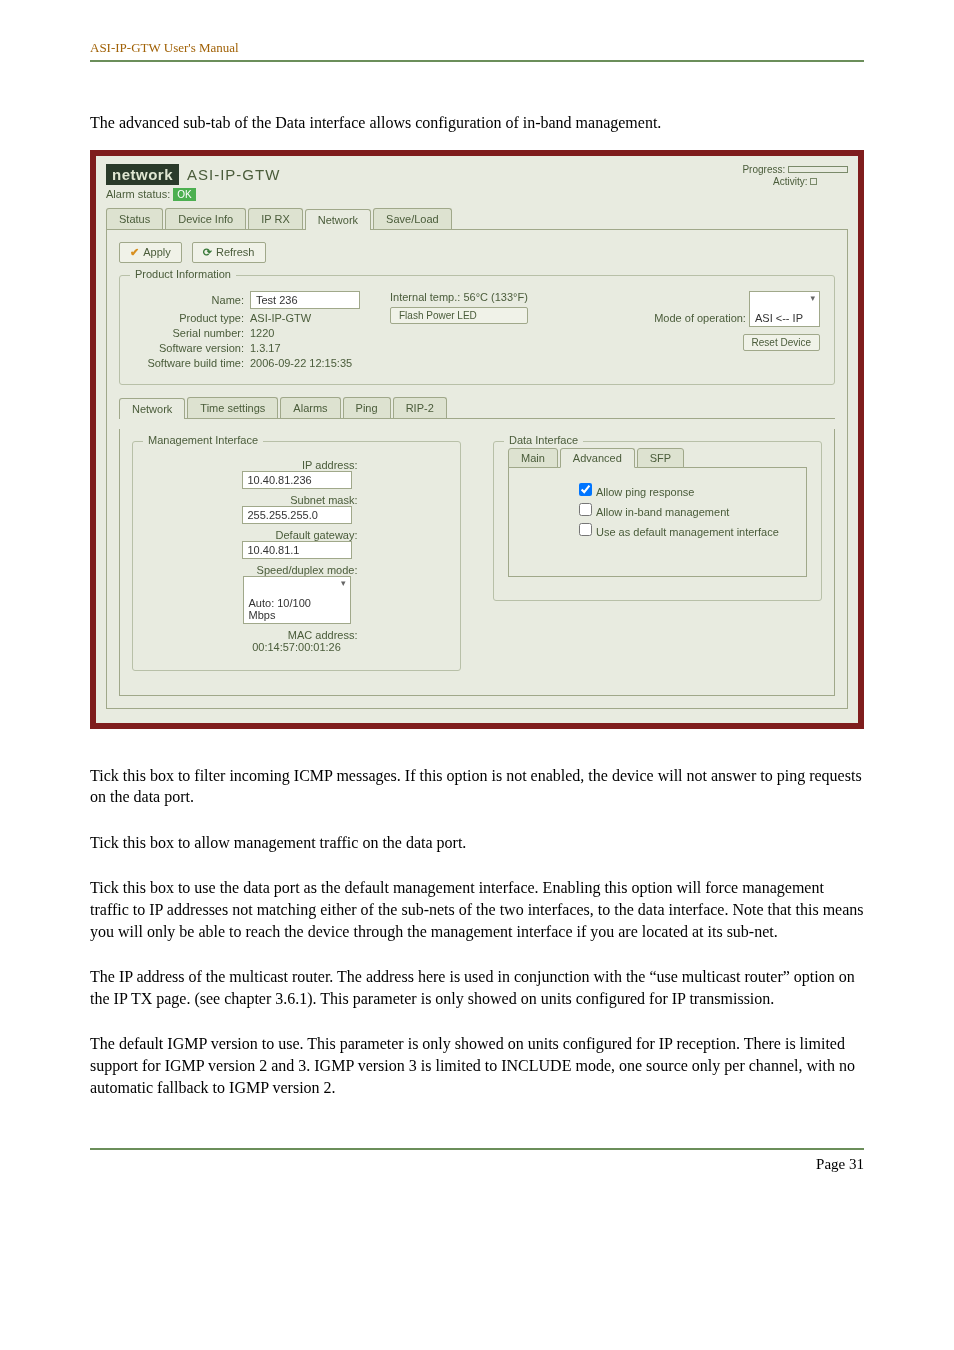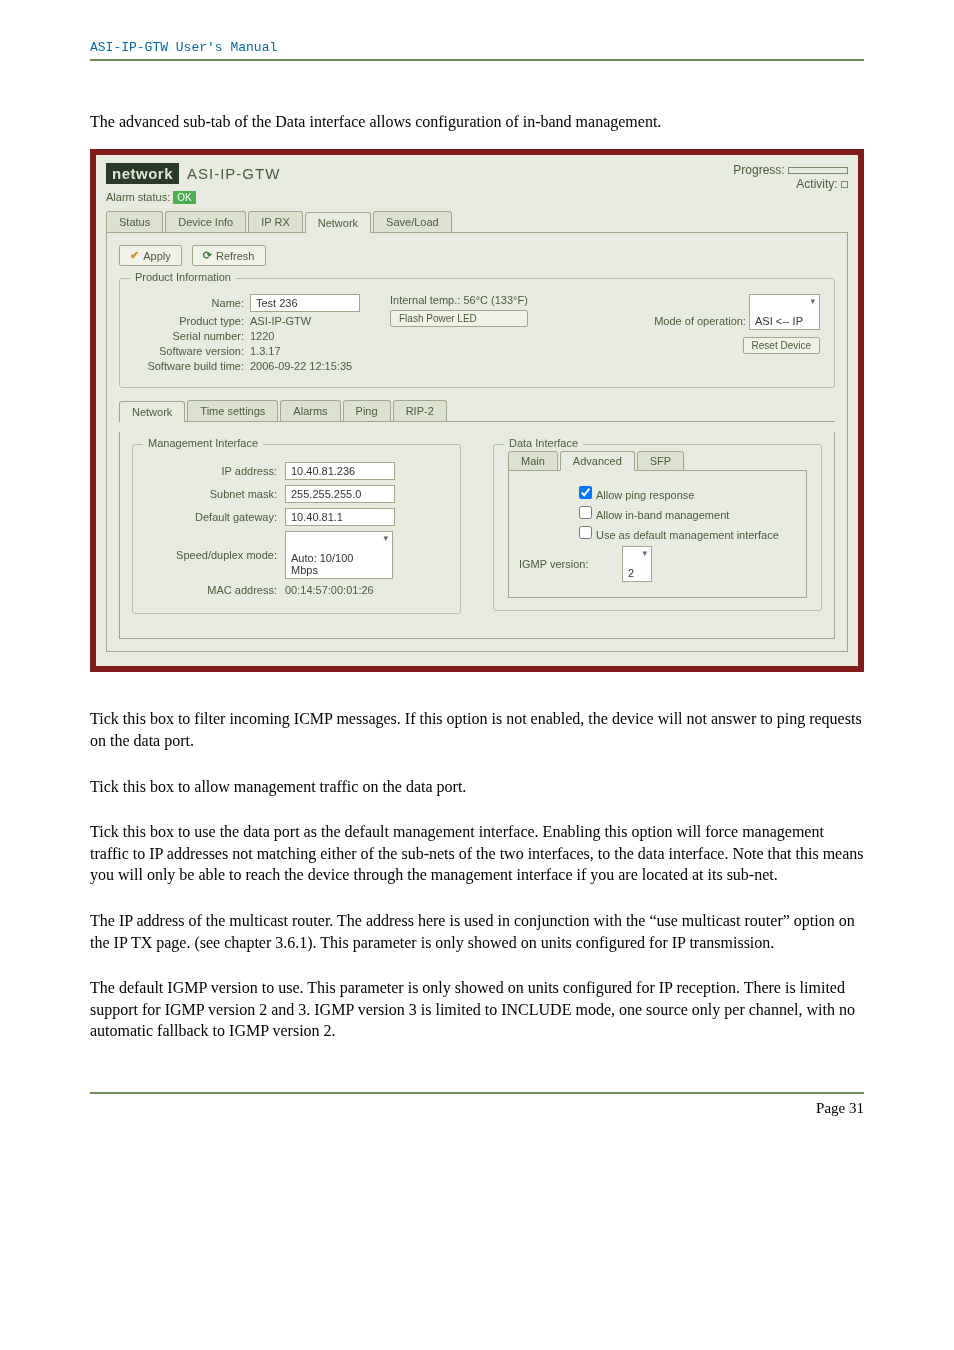--- a/index.html
+++ b/index.html
@@ -6,25 +6,24 @@
   body {
     font-family: Georgia, "Times New Roman", serif;
     background: #fff;
     width: 954px;
     margin: 0 auto;
     padding: 40px 90px 60px 90px;
     color: #000;
   }
   .page-header {
     font-size: 13px;
-    color: #0369a1;
+    color: #a16207;
     border-bottom: 2px solid #6b8e5a;
     padding-bottom: 4px;
     margin-bottom: 50px;
-    font-family: Liberation Mono, monospace;
   }
   .body-text {
     font-size: 16px;
     line-height: 1.35;
     margin-bottom: 16px;
   }
   .body-text.spaced { margin-top: 24px; }
   .app-window {
     background: #e8ebe0;
     border: 6px solid #7f1d1d;
@@ -49,22 +48,22 @@
     font-size: 15px;
     letter-spacing: 0.5px;
     font-weight: bold;
   }
   .model {
     font-size: 15px;
     letter-spacing: 1px;
     color: #4a5c3a;
   }
   .prog-act {
-    font-size: 12px;
-    text-align: right;
+    font-size: 10px;
+    text-align: center;
     color: #4a5c3a;
     line-height: 1.2;
   }
   .prog-bar {
     display: inline-block;
     width: 60px;
     height: 7px;
     border: 1px solid #7a8a6a;
     vertical-align: middle;
   }
@@ -179,21 +178,21 @@
     content: "▾";
     position: absolute;
     right: 4px;
     top: 1px;
     font-size: 9px;
     color: #666;
   }
   .sub-pane { margin-top: 10px; }
   .two-col { display: flex; gap: 32px; }
   .col { flex: 1; }
-  .form-row { display: flex; align-items: center; margin: 5px 0; font-size: 11px; }
+  .form-row { display: flex; align-items: center; margin: 5px 0; font-size: 11px; flex-direction: column; }
   .form-label { width: 130px; text-align: right; margin-right: 8px; }
   .cbx { margin-right: 4px; }
   .checkbox-row { margin: 5px 0 5px 60px; font-size: 11px; }
   .inner-tabs {
     display: flex;
     margin-bottom: -1px;
   }
   .inner-tab {
     padding: 3px 12px;
     font-size: 11px;
@@ -328,24 +327,20 @@
             <div class="legend">Data Interface</div>
             <div class="inner-tabs">
               <div class="inner-tab">Main</div>
               <div class="inner-tab active">Advanced</div>
               <div class="inner-tab">SFP</div>
             </div>
             <div class="inner-pane">
               <div class="checkbox-row"><input type="checkbox" class="cbx" checked="" style=""><span>Allow ping response</span></div>
               <div class="checkbox-row"><input type="checkbox" class="cbx" style=""><span>Allow in-band management</span></div>
               <div class="checkbox-row"><input type="checkbox" class="cbx" style=""><span>Use as default management interface</span></div>
-              <div class="form-row" style="margin-left:0">
-                  <span class="form-label" style="width:95px;text-align:left;margin-left:0">IGMP version:</span>
-                  <span class="select" style="width:30px">2</span>
-                </div>
             </div>
           </div>
         </div>
       </div>
     </div>
   </div>
 </div>
 
 <p class="body-text spaced">Tick this box to filter incoming ICMP messages. If this option is not enabled, the device will not answer to ping requests on the data port.</p>
 <p class="body-text spaced">Tick this box to allow management traffic on the data port.</p>

